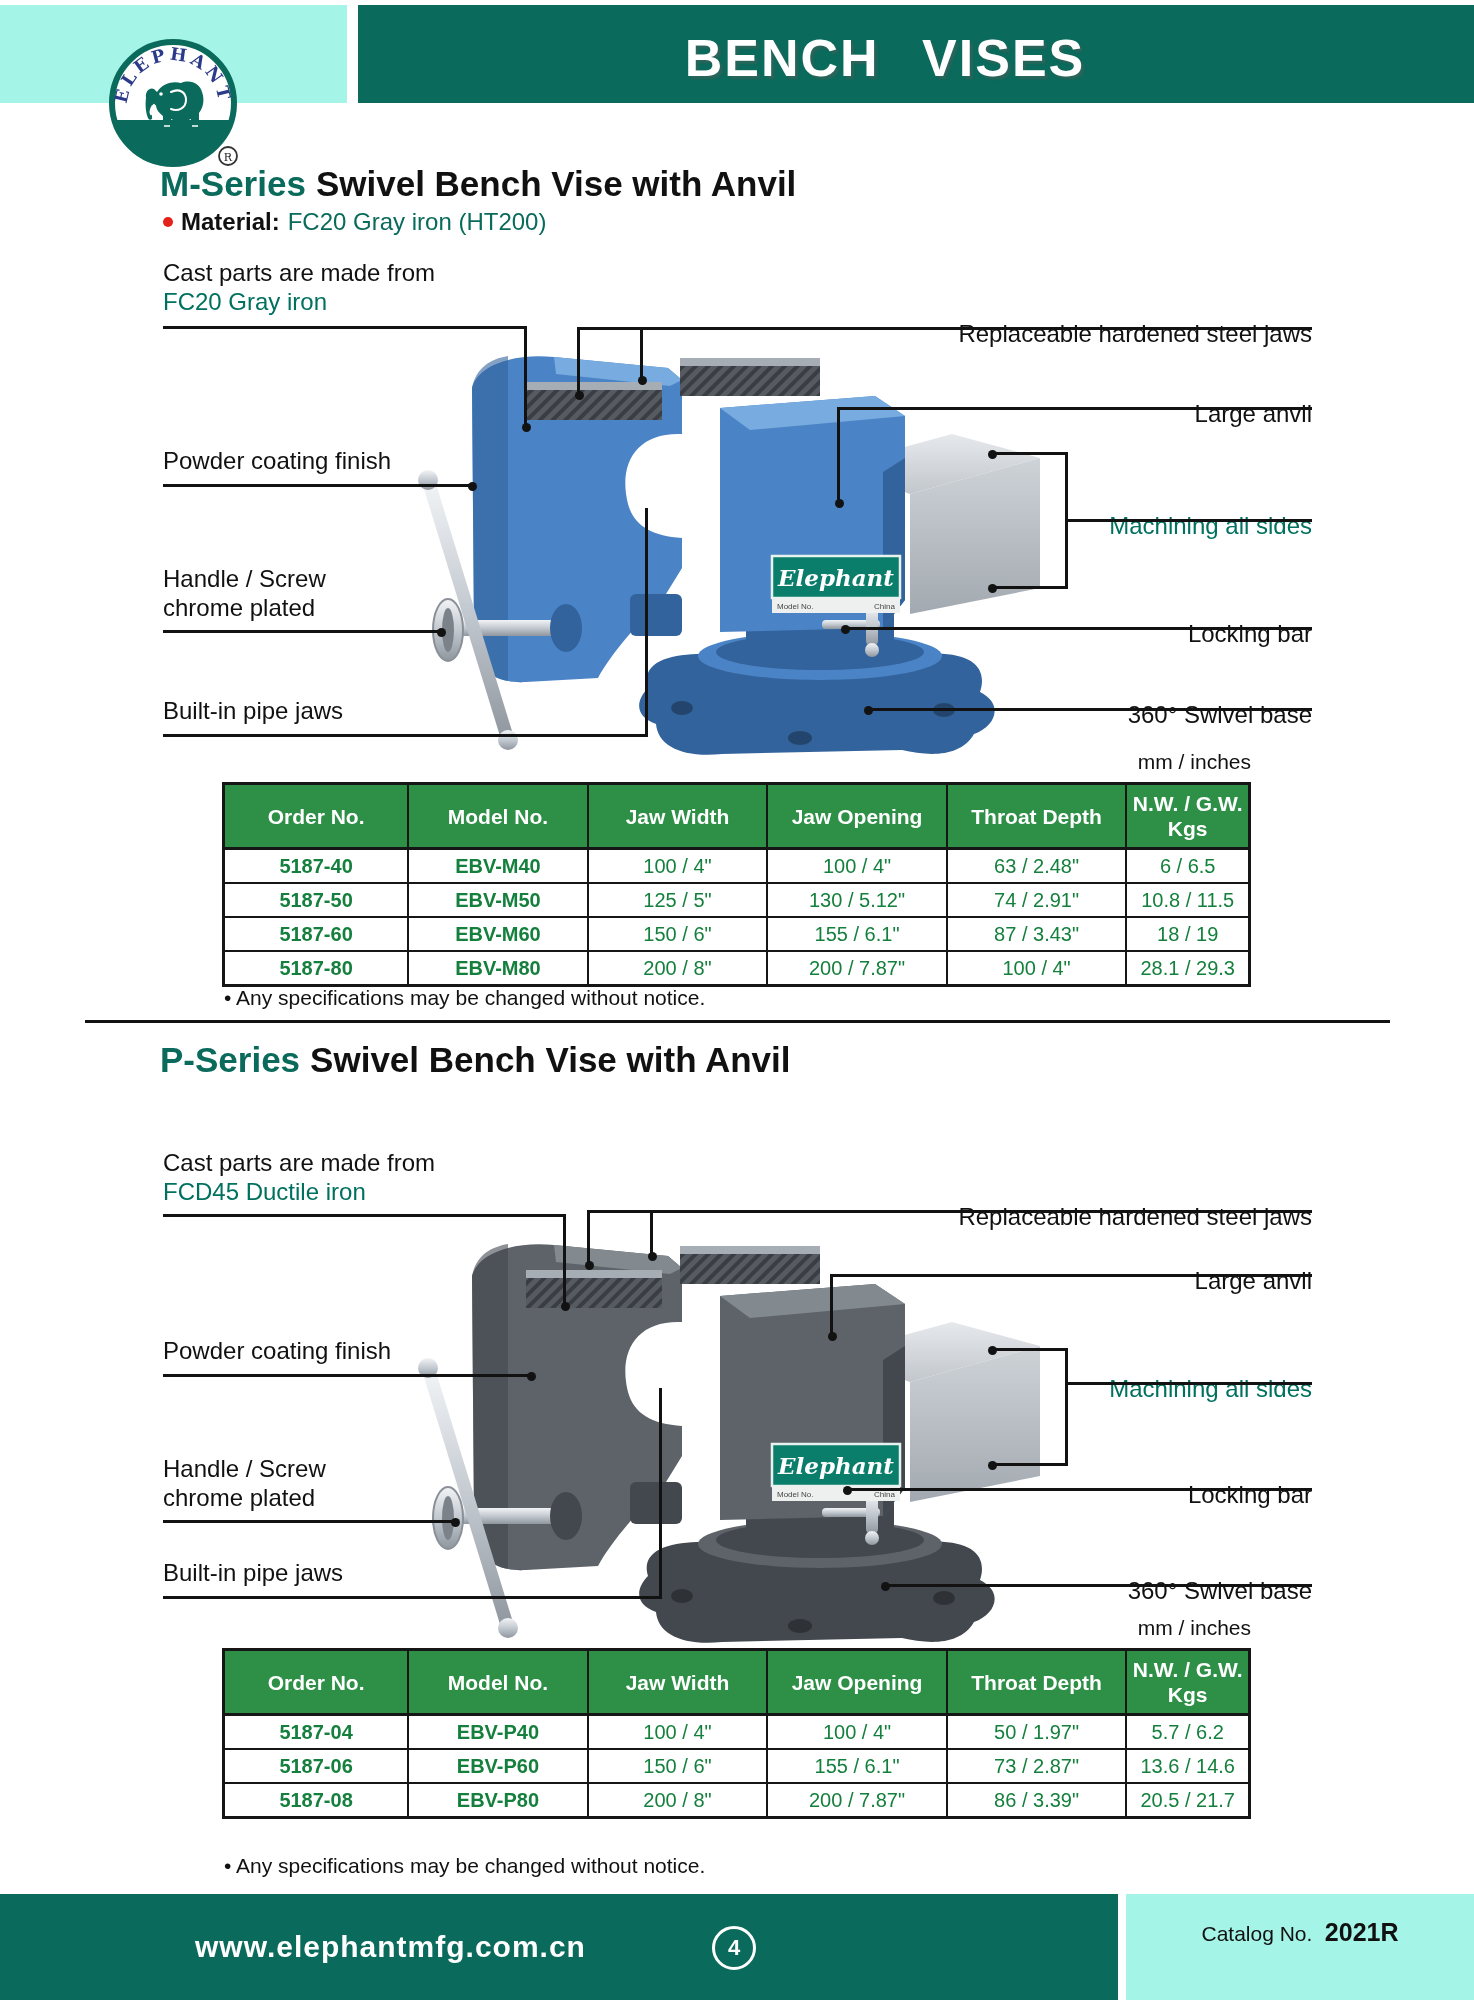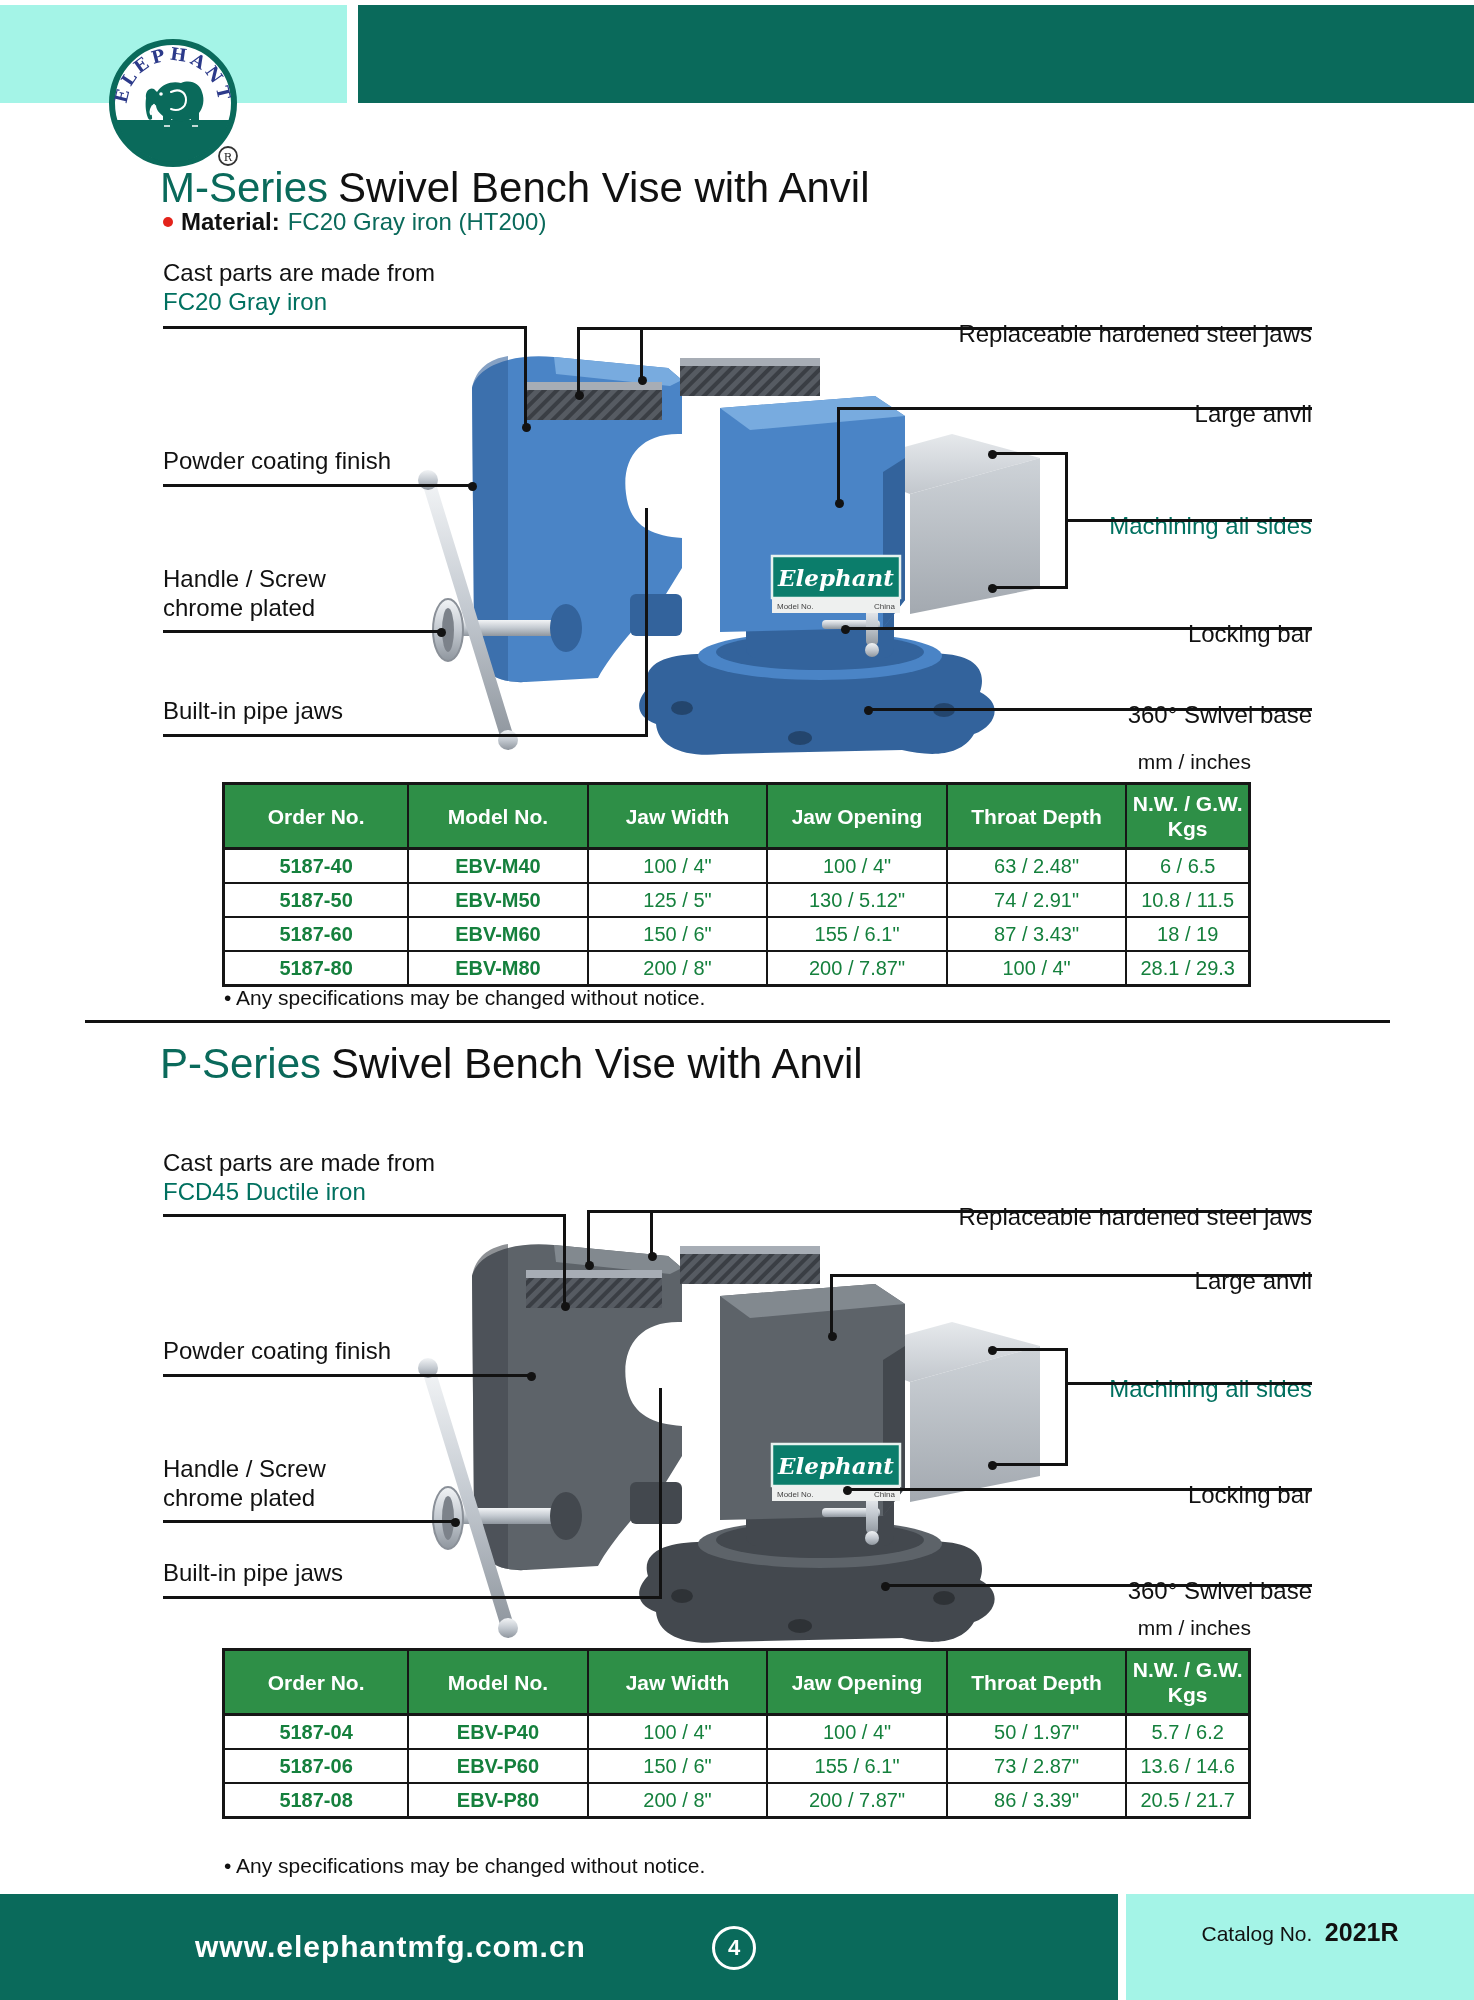--- a/index.html
+++ b/index.html
@@ -12,21 +12,21 @@
 
   
   .cyan-block{background:#a4f4e7;}
   .teal-band{background:#0a6a5b;}
   #main-title{
     color:#fff;font-size:52px;font-weight:bold;letter-spacing:2px;word-spacing:26px;
     text-align:center;text-shadow:3px 3px 2px rgba(70,95,90,.55);
   }
 
   
-  .sec-title{font-size:42px;font-weight:normal;color:#111;white-space:nowrap;}
+  .sec-title{font-size:35px;font-weight:bold;color:#111;white-space:nowrap;}
   .sec-title .series{color:#0a6a5b;margin-right:10px;}
   .mat-line{font-size:24px;font-weight:bold;white-space:nowrap;}
   .mat-line .bullet{display:inline-block;width:10px;height:10px;border-radius:50%;
     background:#e3231b;margin-right:8px;vertical-align:3px;}
   .mat-line .mat-val{color:#0a6a5b;font-weight:normal;margin-left:8px;}
 
   
   .co-label{font-size:24px;line-height:29px;color:#111;white-space:nowrap;}
   .co-label.right{text-align:center;margin-top:28px;}
   .teal{color:#00705f;}
@@ -69,20 +69,21 @@
   svg.vise-m{--c1:#4a84c6;--c2:#33639c;--c3:#78abdf;}
   svg.vise-p{--c1:#5d6369;--c2:#43484e;--c3:#82898f;}
 </style>
 </head>
 <body>
 
 <div id="page">
 
   <div class="abs cyan-block" style="left:0;top:5px;width:347px;height:98px;"></div>
   <div class="abs teal-band" style="left:358px;top:5px;width:1116px;height:98px;"></div>
+  <div id="main-title" class="abs" style="left:300px;top:28px;width:1170px;">BENCH VISES</div>
 
   <svg class="abs" style="left:107px;top:36px;" width="140" height="140" viewBox="0 0 140 140">
     <circle cx="66" cy="67" r="61" fill="#ffffff" stroke="#0a6a5b" stroke-width="6"></circle>
     <path d="M9.5,84 A59,59 0 0 0 122.5,84 Z" fill="#0a6a5b"></path>
     <defs>
         <path id="lg-arc" d="M 21,80 A 46,46 0 1 1 111,80" fill="none"></path>
       </defs>
     <text font-family="DejaVu Serif, serif" font-size="17.5" font-weight="bold" fill="#2c3a8a" letter-spacing="3.5">
       <textPath href="#lg-arc" startOffset="50%" text-anchor="middle">ELEPHANT</textPath>
     </text>

